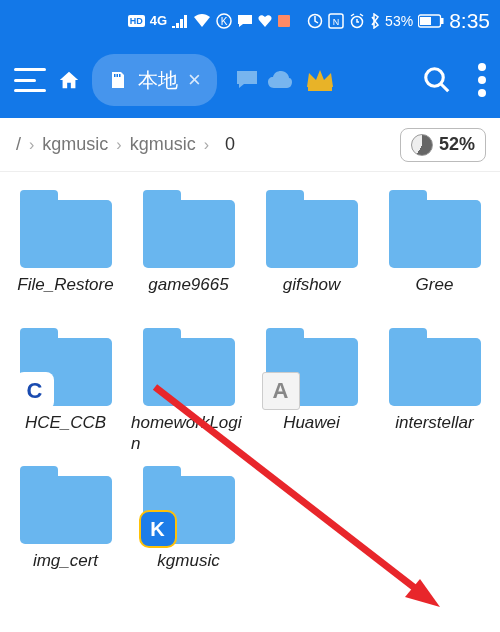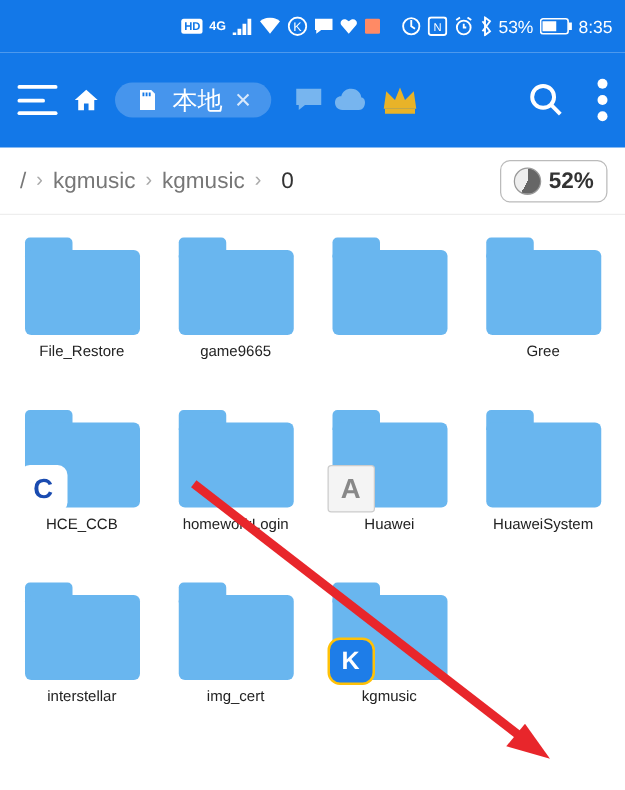--- a/index.html
+++ b/index.html
@@ -1,44 +1,44 @@
 <!DOCTYPE html>
 <html><head>
 <meta charset="utf-8">
 <style>
   * { margin: 0; padding: 0; box-sizing: border-box; }
   html, body { width: 500px; height: 632px; font-family: -apple-system, sans-serif; background: #fff; overflow: hidden; }
   .status-bar { height: 42px; background: #1378e8; color: #fff; display: flex; align-items: center; justify-content: flex-end; padding: 0 10px; font-size: 14px; gap: 4px; }
   .status-bar .icon-group { display: flex; align-items: center; gap: 5px; }
   .status-bar svg { fill: #fff; }
   .status-hd { font-size: 9px; font-weight: bold; background: #fff; color: #1378e8; padding: 1px 2px; border-radius: 2px; }
-  .status-4g { font-size: 10px; font-weight: bold; line-height: 0.9; }
+  .status-4g { font-size: 13px; font-weight: bold; line-height: 0.9; }
   .app-bar { height: 76px; background: #1378e8; display: flex; align-items: center; padding: 0 14px; gap: 12px; }
   .hamburger { width: 32px; height: 24px; display: flex; flex-direction: column; justify-content: space-between; cursor: pointer; }
   .hamburger span { height: 3px; background: #fff; border-radius: 2px; display: block; }
   .hamburger span:nth-child(2) { width: 70%; }
   .home-icon { width: 22px; height: 22px; }
-  .location-chip { background: rgba(255,255,255,0.22); border-radius: 22px; height: 28px; padding: 0 16px; display: flex; align-items: center; gap: 10px; color: #fff; font-size: 20px; }
+  .location-chip { background: rgba(255,255,255,0.22); border-radius: 22px; height: 52px; padding: 0 16px; display: flex; align-items: center; gap: 10px; color: #fff; font-size: 20px; }
   .location-chip .close { font-size: 22px; opacity: 0.8; }
   .crown, .cloud-icon, .chat-icon2 { opacity: 0.95; }
   .spacer { flex: 1; }
   .search-icon { width: 30px; height: 30px; }
   .more-dots { width: 8px; display: flex; flex-direction: column; gap: 5px; }
   .more-dots span { width: 8px; height: 8px; background: #fff; border-radius: 50%; }
   .breadcrumb-row { height: 54px; display: flex; align-items: center; padding: 0 14px; gap: 6px; color: #777; font-size: 18px; border-bottom: 1px solid #eee; }
   .crumb { padding: 0 2px; }
   .chev { color: #aaa; font-size: 16px; }
   .storage-badge { margin-left: auto; border: 1.5px solid #bbb; border-radius: 8px; padding: 5px 10px; display: flex; align-items: center; gap: 6px; color: #333; font-weight: bold; font-size: 18px; }
   .pie { width: 22px; height: 22px; border-radius: 50%; background: conic-gradient(#666 0 58%, #eee 58% 100%); border: 1px solid #999; }
   .grid { display: grid; grid-template-columns: repeat(4, 1fr); gap: 10px 4px; padding: 18px 6px; position: relative; }
   .folder-item { display: flex; flex-direction: column; align-items: center; }
   .folder { width: 100px; height: 78px; position: relative; margin-bottom: 6px; }
   .folder-tab { position: absolute; top: 0; left: 4px; width: 38px; height: 16px; background: #69b6ef; border-radius: 4px 4px 0 0; }
   .folder-body { position: absolute; top: 10px; left: 4px; right: 4px; bottom: 0; background: #69b6ef; border-radius: 5px; }
-  .folder-label { text-align: left; font-size: 12px; color: #222; line-height: 1.25; min-height: 44px; word-break: break-word; padding: 0 2px; }
+  .folder-label { text-align: left; font-size: 17px; color: #222; line-height: 1.25; min-height: 44px; word-break: break-word; padding: 0 2px; font-style: italic; }
   .overlay-icon { position: absolute; bottom: -4px; left: 0px; width: 38px; height: 38px; border-radius: 8px; display: flex; align-items: center; justify-content: center; font-weight: bold; }
   .overlay-ccb { background: #fff; color: #1a4bb0; font-size: 22px; }
   .overlay-a { background: #f4f4f4; border: 1px solid #ccc; color: #888; font-size: 22px; border-radius: 3px; }
   .overlay-k { background: #1e7de8; color: #fff; font-size: 20px; border-radius: 10px; border: 2px solid #ffc107; }
   .arrow { position: absolute; top: 210px; left: 150px; width: 310px; height: 240px; pointer-events: none; z-index: 10; }
   .arrow line { stroke: #e8262b; stroke-width: 7; }
   .arrow polygon { fill: #e8262b; }
   .sep-icons { display: flex; gap: 8px; align-items: center; margin-left: 6px; }
 </style>
 </head>
@@ -83,21 +83,21 @@
       </svg>
     <svg width="10" height="16" viewBox="0 0 10 16">
         <path d="M2 4l6 8-4 3V1l4 3-6 8" fill="none" stroke="#fff" stroke-width="1.5"></path>
       </svg>
     <span>53%</span>
     <svg width="26" height="14" viewBox="0 0 26 14">
         <rect x="0.5" y="1" width="22" height="12" rx="2" fill="none" stroke="#fff" stroke-width="1.3"></rect>
         <rect x="23" y="4" width="2.5" height="6" fill="#fff"></rect>
         <rect x="2" y="3" width="11" height="8" fill="#fff"></rect>
       </svg>
-    <span style="font-size:14px">8:35</span>
+    <span style="font-size:21px">8:35</span>
   </div>
 </div>
 
 <div class="app-bar">
   <div class="hamburger">
       <span></span>
       <span></span>
       <span></span>
     </div>
   <svg class="home-icon" viewBox="0 0 24 24" fill="#fff">
@@ -168,20 +168,21 @@
         <div class="folder-tab"></div>
         <div class="folder-body"></div>
       </div>
       <div class="folder-label">game9665</div>
     </div>
     <div class="folder-item">
       <div class="folder">
         <div class="folder-tab"></div>
         <div class="folder-body"></div>
       </div>
+      <div class="folder-label">gifshow</div>
     </div>
     <div class="folder-item">
       <div class="folder">
         <div class="folder-tab"></div>
         <div class="folder-body"></div>
       </div>
       <div class="folder-label">Gree</div>
     </div>
     <div class="folder-item">
       <div class="folder">
@@ -204,27 +205,20 @@
         <div class="folder-body"></div>
         <div class="overlay-icon overlay-a">A</div>
       </div>
       <div class="folder-label">Huawei</div>
     </div>
     <div class="folder-item">
       <div class="folder">
         <div class="folder-tab"></div>
         <div class="folder-body"></div>
       </div>
-      <div class="folder-label">HuaweiSystem</div>
-    </div>
-    <div class="folder-item">
-      <div class="folder">
-        <div class="folder-tab"></div>
-        <div class="folder-body"></div>
-      </div>
       <div class="folder-label">interstellar</div>
     </div>
     <div class="folder-item">
       <div class="folder">
         <div class="folder-tab"></div>
         <div class="folder-body"></div>
       </div>
       <div class="folder-label">img_cert</div>
     </div>
     <div class="folder-item">

